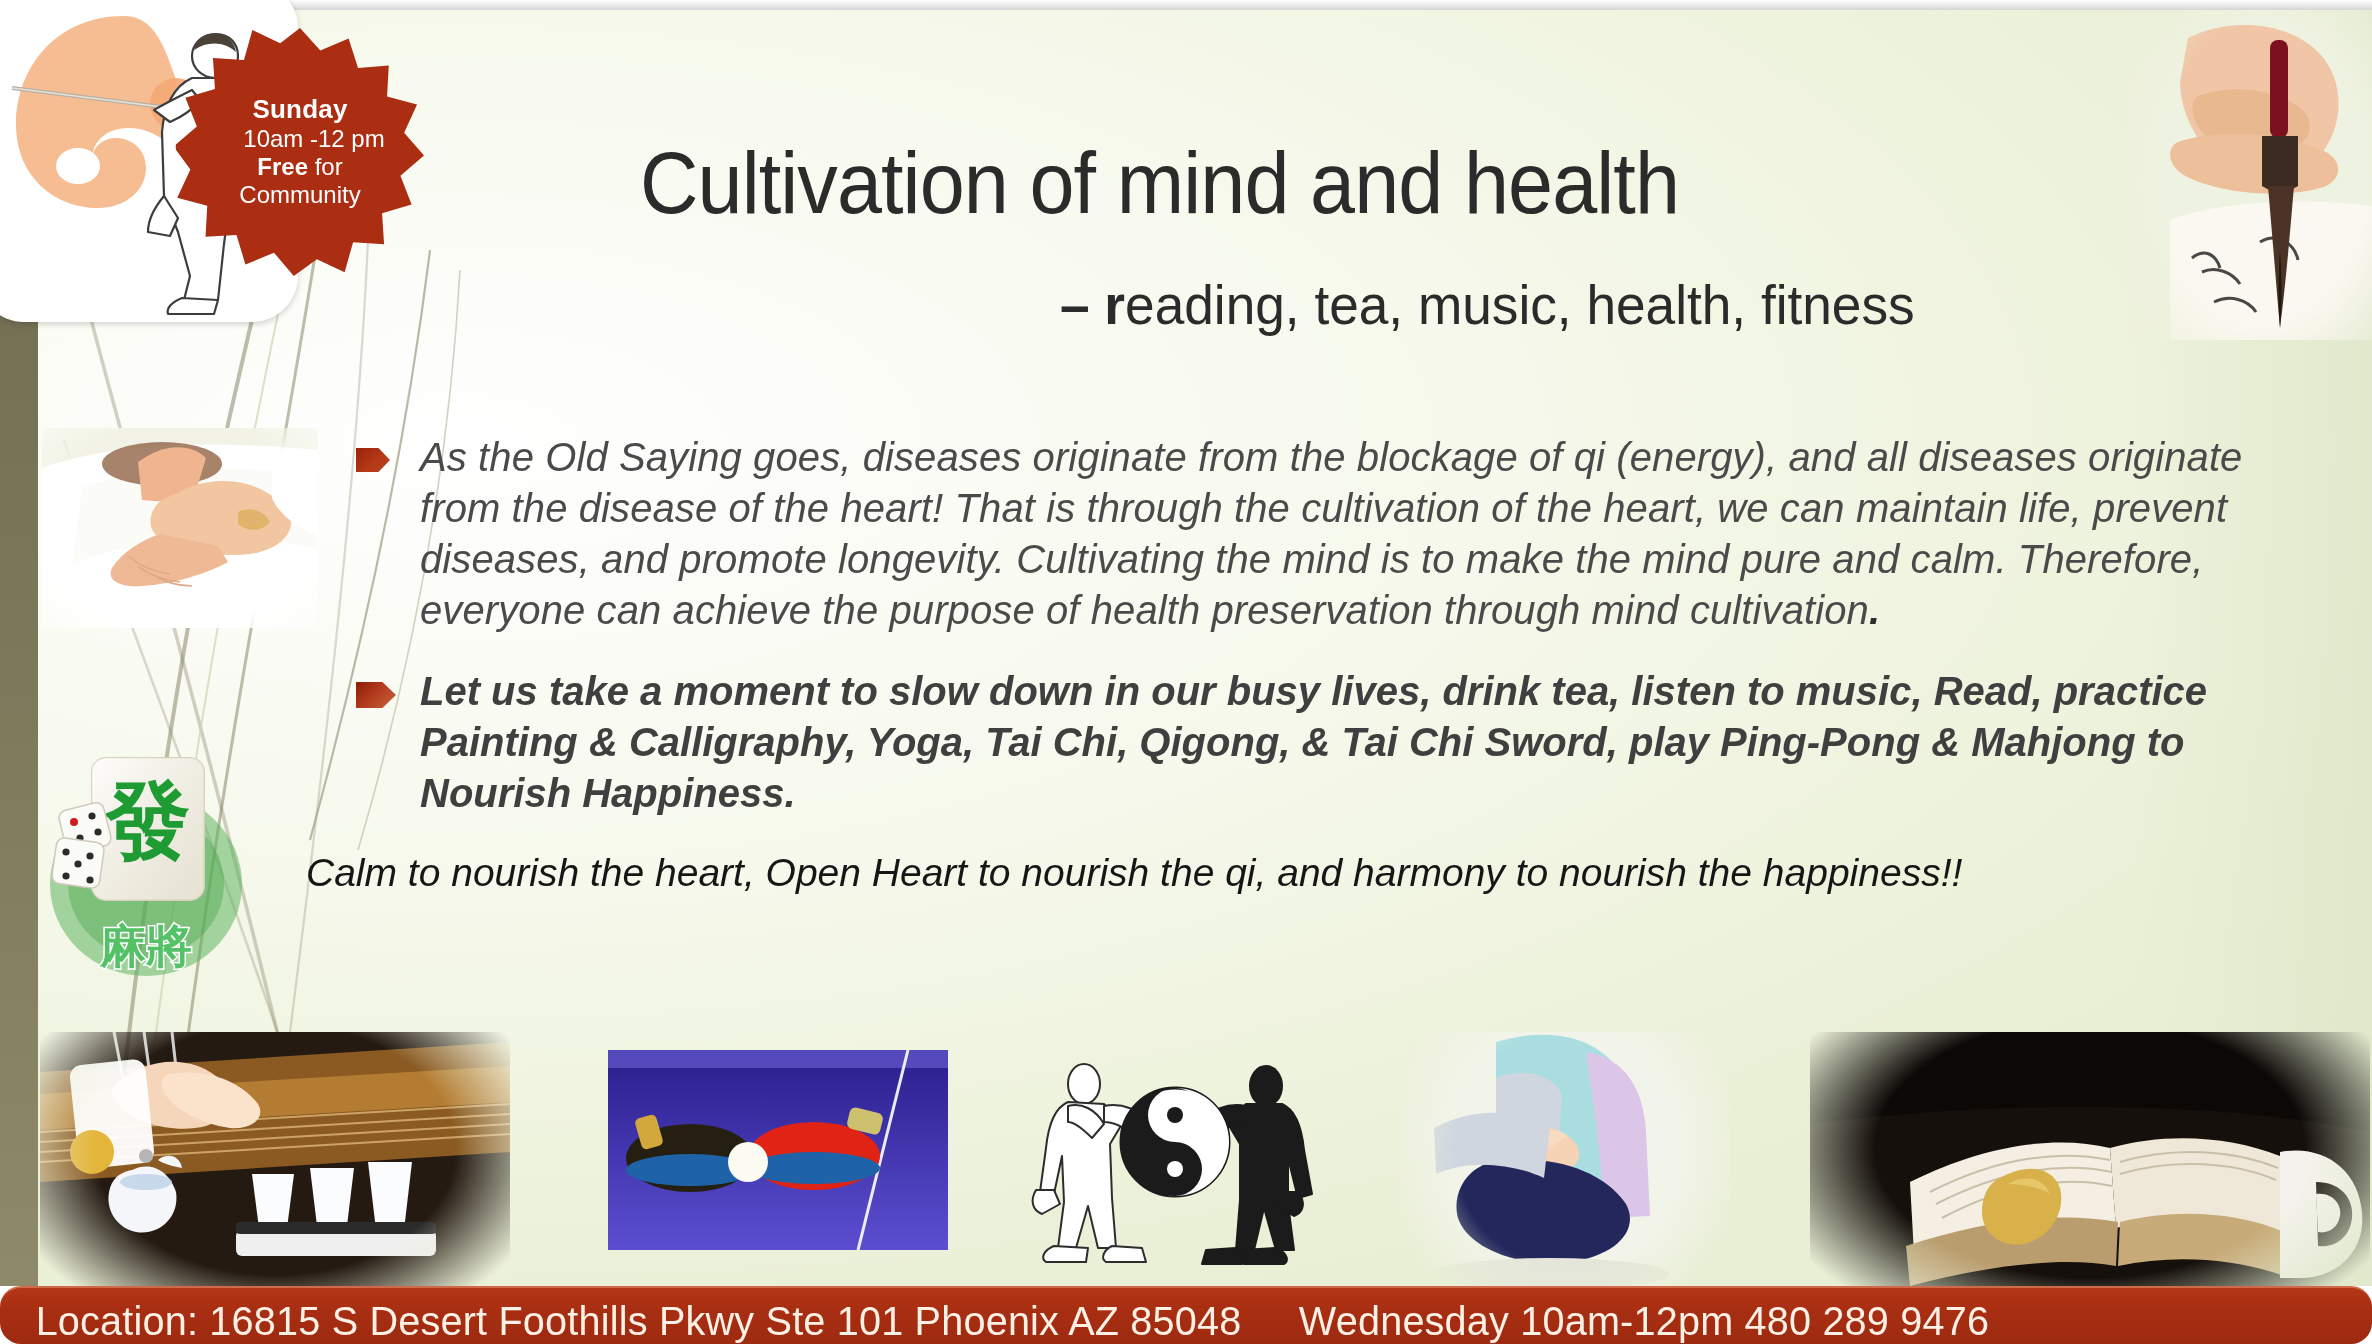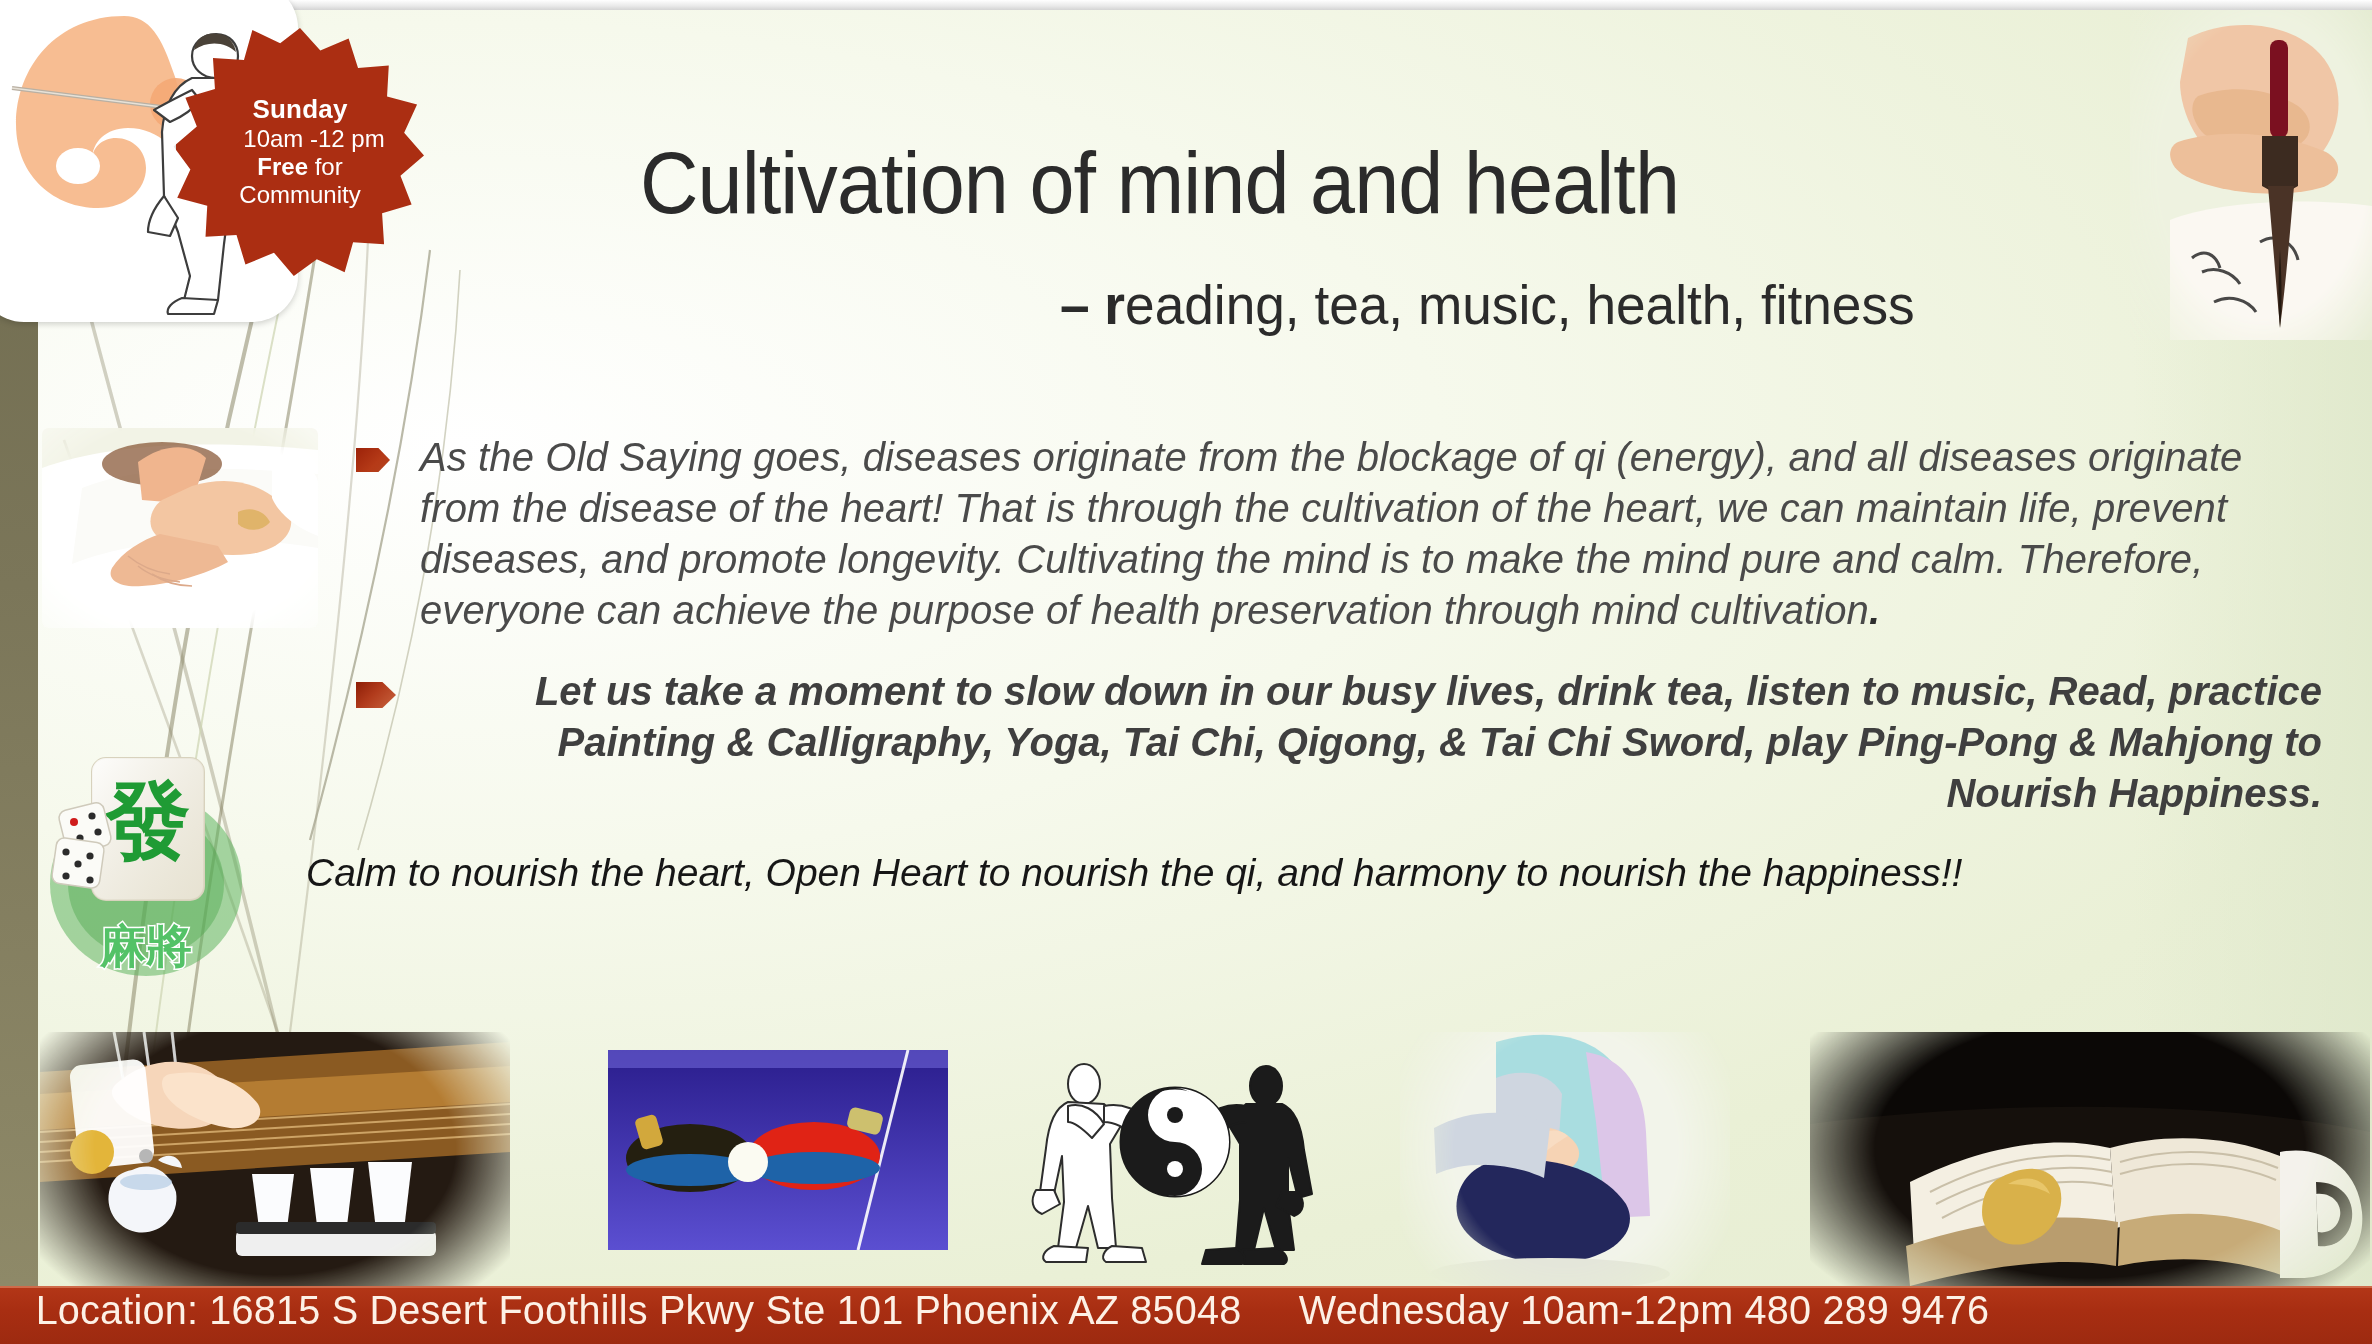--- a/index.html
+++ b/index.html
@@ -166,22 +166,23 @@
     -webkit-mask-image: radial-gradient(ellipse 58% 80% at 50% 46%, #000 58%, transparent 96%);
     mask-image: radial-gradient(ellipse 58% 80% at 50% 46%, #000 58%, transparent 96%); }
   .s-book    { left: 1810px; width: 560px;
     -webkit-mask-image: radial-gradient(ellipse 62% 82% at 50% 46%, #000 62%, transparent 97%);
     mask-image: radial-gradient(ellipse 62% 82% at 50% 46%, #000 62%, transparent 97%); }
 
   
   .footer-bar {
     position:absolute; left:0; bottom:0; width:2372px; height:58px;
     background: linear-gradient(180deg,#b33617 0%, #a82e12 40%, #9d2a10 100%);
-    display:flex; align-items:flex-start;
+    display:flex; align-items:flex-end;
     border-top: 2px solid #cf6b4a;
+    border-radius: 21px;
   }
   .footer-text {
     color:#fdf1e6; font-size: 40px; font-weight:400;
     white-space:nowrap; padding-left: 36px; letter-spacing:.2px;
     transform: scaleX(.99); transform-origin:left center;
   }
   .footer-gap { display:inline-block; width: 58px; }
 </style>
 </head>
 <body>
@@ -258,21 +259,21 @@
     <span class="dash">– </span><span class="lead">r</span><span>eading, tea, music, health, fitness</span>
   </div>
 
   <div class="body-block">
 
     <div class="para">
       <span class="bullet small"></span>
       <div class="p1"><span>As the Old Saying goes, diseases originate from the blockage of qi (energy), and all diseases originate from the disease of the heart! That is through the cultivation of the heart, we can maintain life, prevent diseases, and promote longevity. Cultivating the mind is to make the mind pure and calm. Therefore, everyone can achieve the purpose of health preservation through mind cultivation</span><span class="dot">.</span></div>
     </div>
 
-    <div class="para" style="margin-top:30px;text-align:right;">
+    <div class="para" style="margin-top:30px;">
       <span class="bullet" style="top:16px;"></span>
       <div class="p2" style="margin-top:0;">Let us take a moment to slow down in our busy lives, drink tea, listen to music, Read, practice Painting &amp; Calligraphy, Yoga, Tai Chi, Qigong, &amp; Tai Chi Sword, play Ping-Pong &amp; Mahjong to Nourish Happiness.</div>
     </div>
 
     <div class="p3">Calm to nourish the heart, Open Heart to nourish the qi, and harmony to nourish the happiness!!</div>
   </div>
 
   <div class="photo massage">
     <svg viewBox="0 0 276 200" width="276" height="200">
       <rect width="276" height="200" fill="#f2f3e6"></rect>

